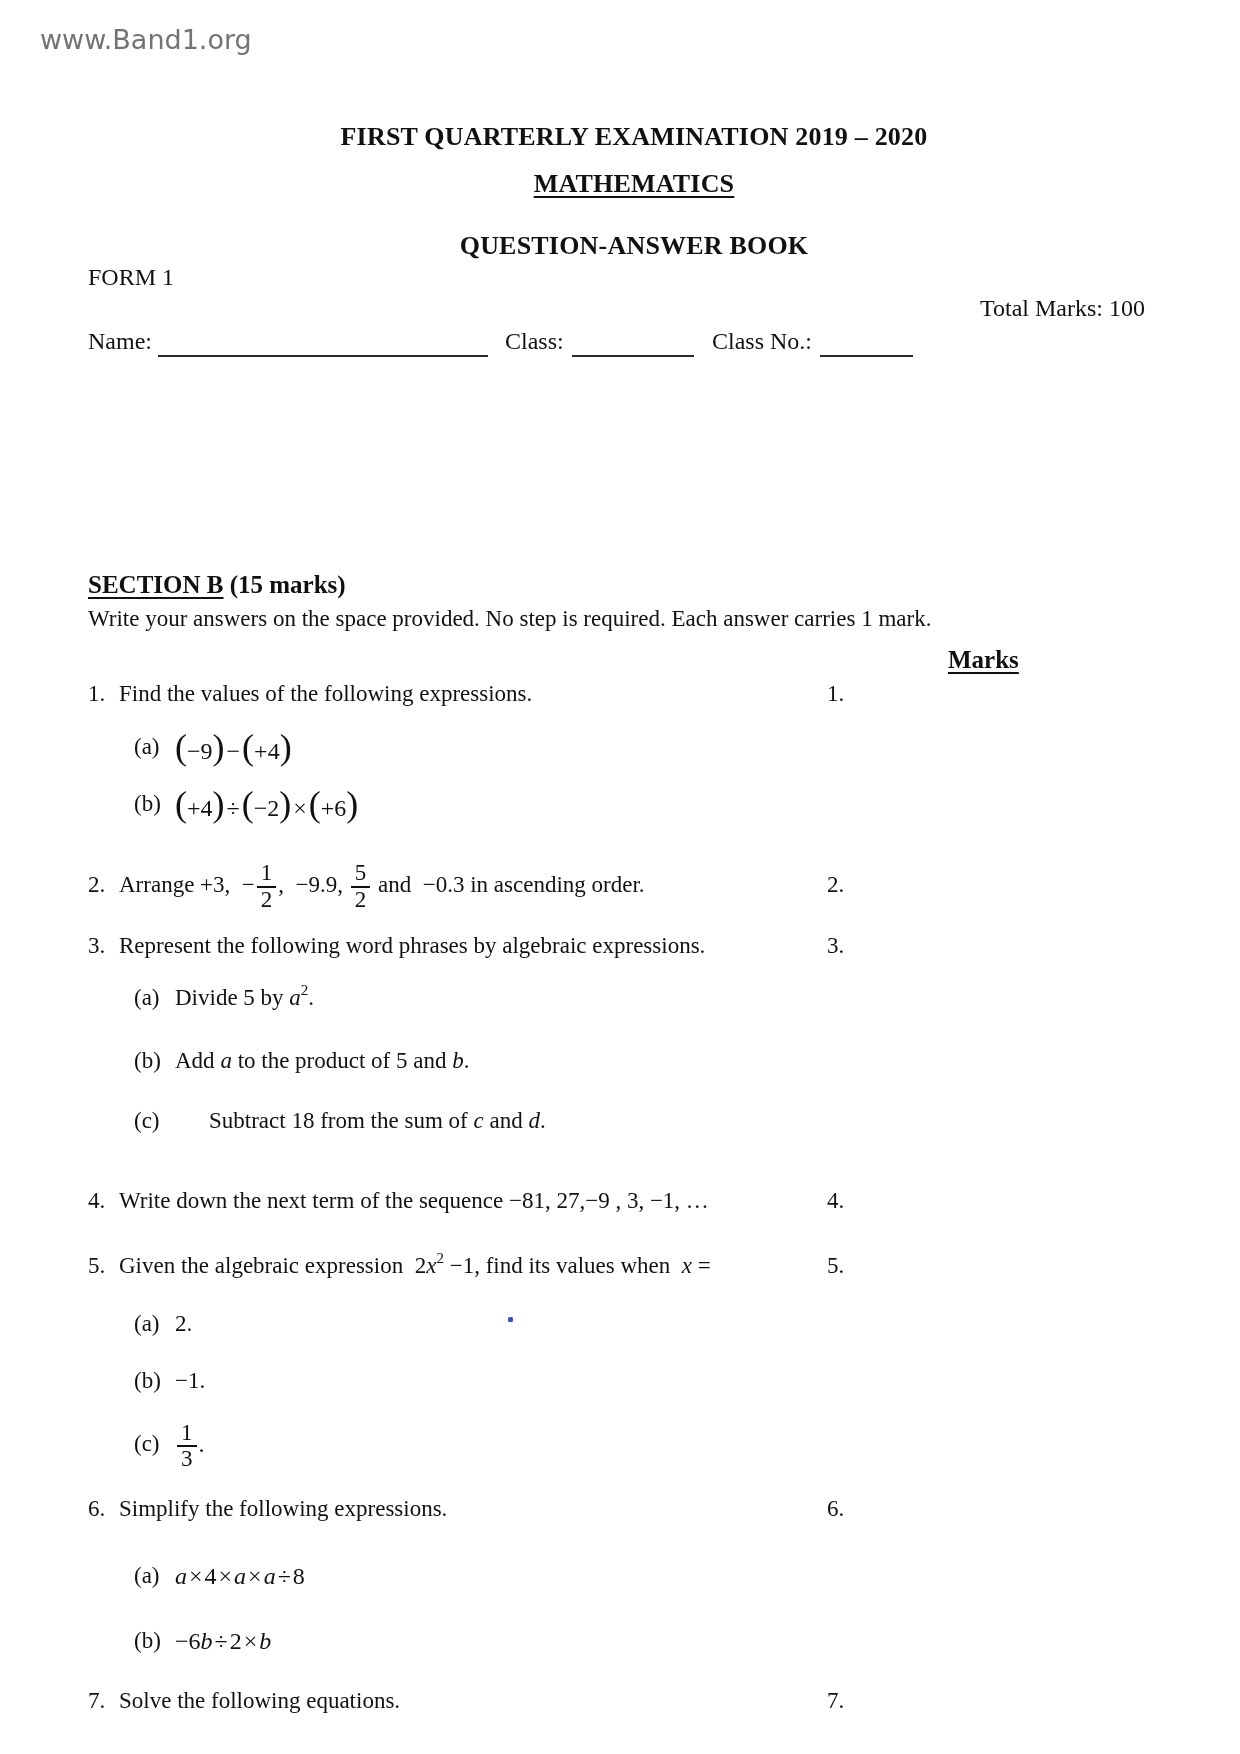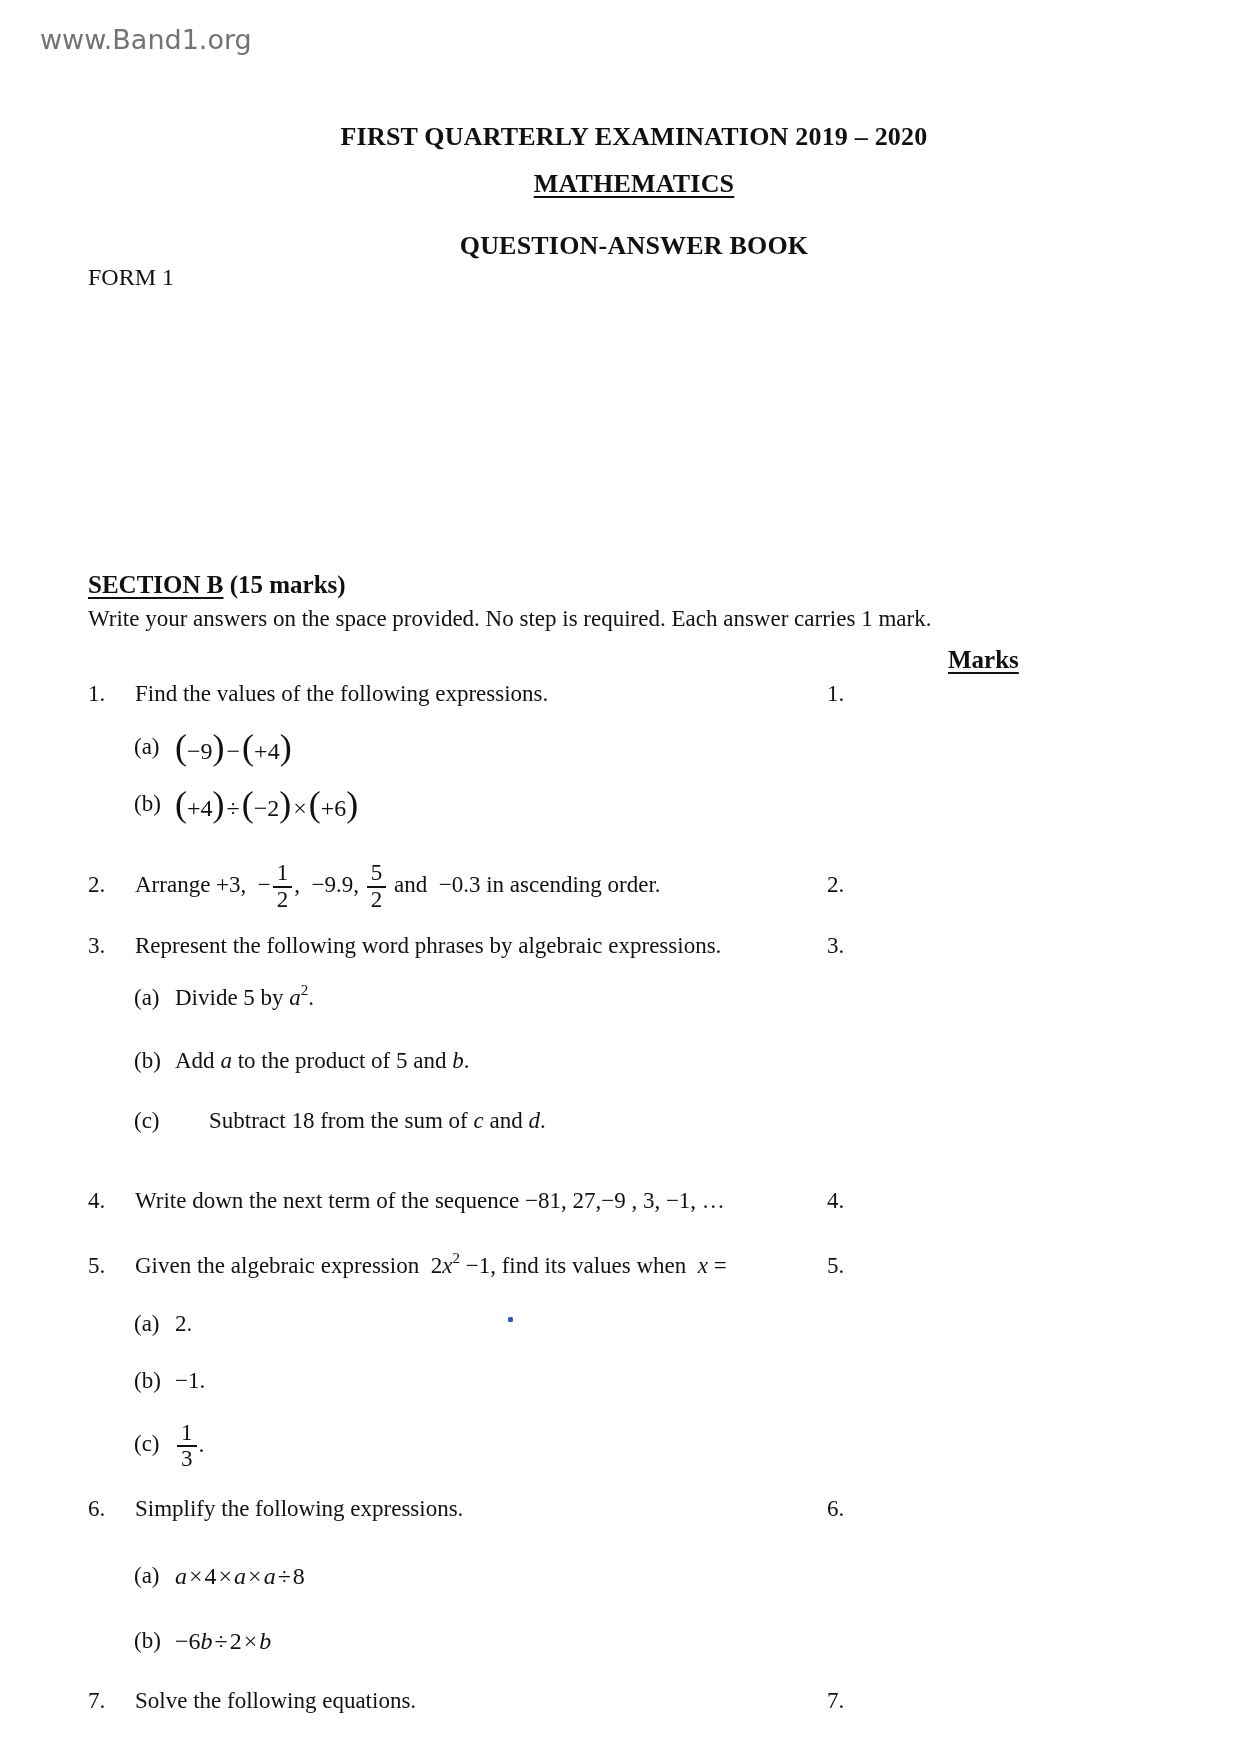--- a/index.html
+++ b/index.html
@@ -14,21 +14,21 @@
   .center-line { position:absolute; left:0; width:1268px; text-align:center; }
   .watermark { font-family:"DejaVu Sans","Liberation Sans",sans-serif; font-size:27px; color:#737373; }
   .h-title { font-size:26px; letter-spacing:0.2px; }
   .h-small { font-size:24px; }
   .body-txt { font-size:23px; }
 
   .fill-line { display:inline-block; border-bottom:2px solid #2a2a2a; height:27px; vertical-align:bottom; }
 
   .qline { position:absolute; left:0; width:1240px; font-size:23px; }
   .qnum  { position:absolute; left:88px; top:0; white-space:pre; }
-  .qtext { position:absolute; left:135px; top:0; white-space:pre-wrap; }
+  .qtext { position:absolute; left:119px; top:0; white-space:pre-wrap; }
   .anum  { position:absolute; left:827px; top:0; }
   .plabel{ position:absolute; left:134px; top:0; }
   .ptext { position:absolute; left:175px; top:0; white-space:pre-wrap; font-size:24px; }
 
   .mexpr { font-size:24px; white-space:pre; }
   .bp { font-size:36px; font-weight:400; }
   .mo2 { padding:0 2px; }
   .iv { font-style:italic; }
   .sup { font-size:15px; position:relative; top:-10px; }
 
@@ -49,21 +49,30 @@
 
   <div class="abs watermark" style="left:40px; top:24px;">www.Band1.org</div>
 
   <div class="center-line h-title b" style="top:122px;">FIRST QUARTERLY EXAMINATION 2019 – 2020</div>
   <div class="center-line" style="top:169px;">
     <span class="h-title b u">MATHEMATICS</span>
   </div>
   <div class="center-line h-title b" style="top:231px;">QUESTION-ANSWER BOOK</div>
 
   <div class="abs h-small" style="left:88px; top:264px;">FORM 1</div>
+  <div class="abs h-small" style="left:0; top:295px; width:1145px; text-align:right;">Total Marks: 100</div>
 
+  <div class="abs h-small" style="left:0; top:328px; width:1240px; height:32px;">
+    <span class="abs" style="left:88px;">Name:</span>
+    <span class="abs fill-line" style="left:158px; width:330px;"></span>
+    <span class="abs" style="left:505px;">Class:</span>
+    <span class="abs fill-line" style="left:572px; width:122px;"></span>
+    <span class="abs" style="left:712px;">Class No.:</span>
+    <span class="abs fill-line" style="left:820px; width:93px;"></span>
+  </div>
 
   <div class="abs" style="left:88px; top:571px; font-size:25px;">
     <span class="b u">SECTION B</span><span class="b"> (15 marks)</span>
   </div>
   <div class="abs body-txt" style="left:88px; top:606px;">Write your answers on the space provided. No step is required. Each answer carries 1 mark.</div>
 
   <div class="abs b u" style="left:948px; top:646px; font-size:25px;">Marks</div>
 
   <div class="qline" style="top:681px;">
     <span class="qnum">1.</span>

